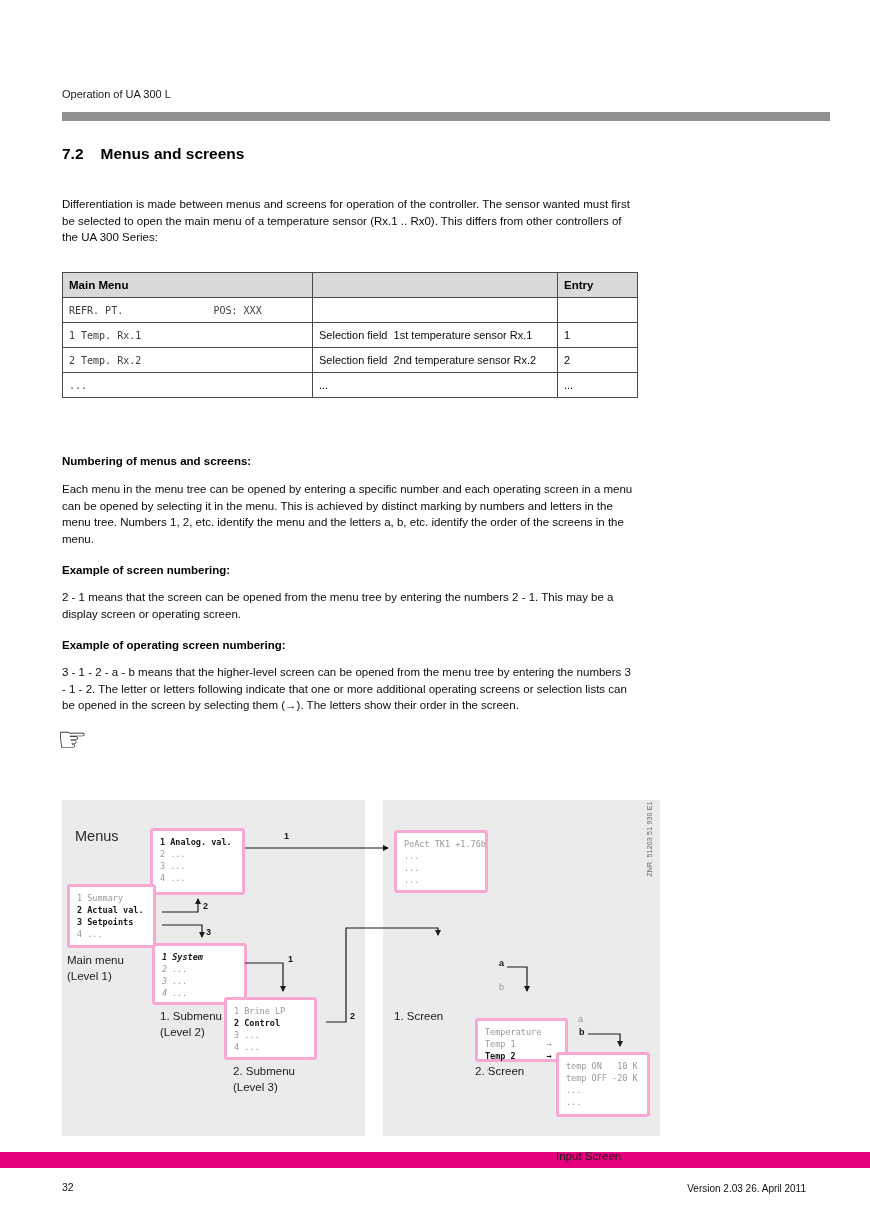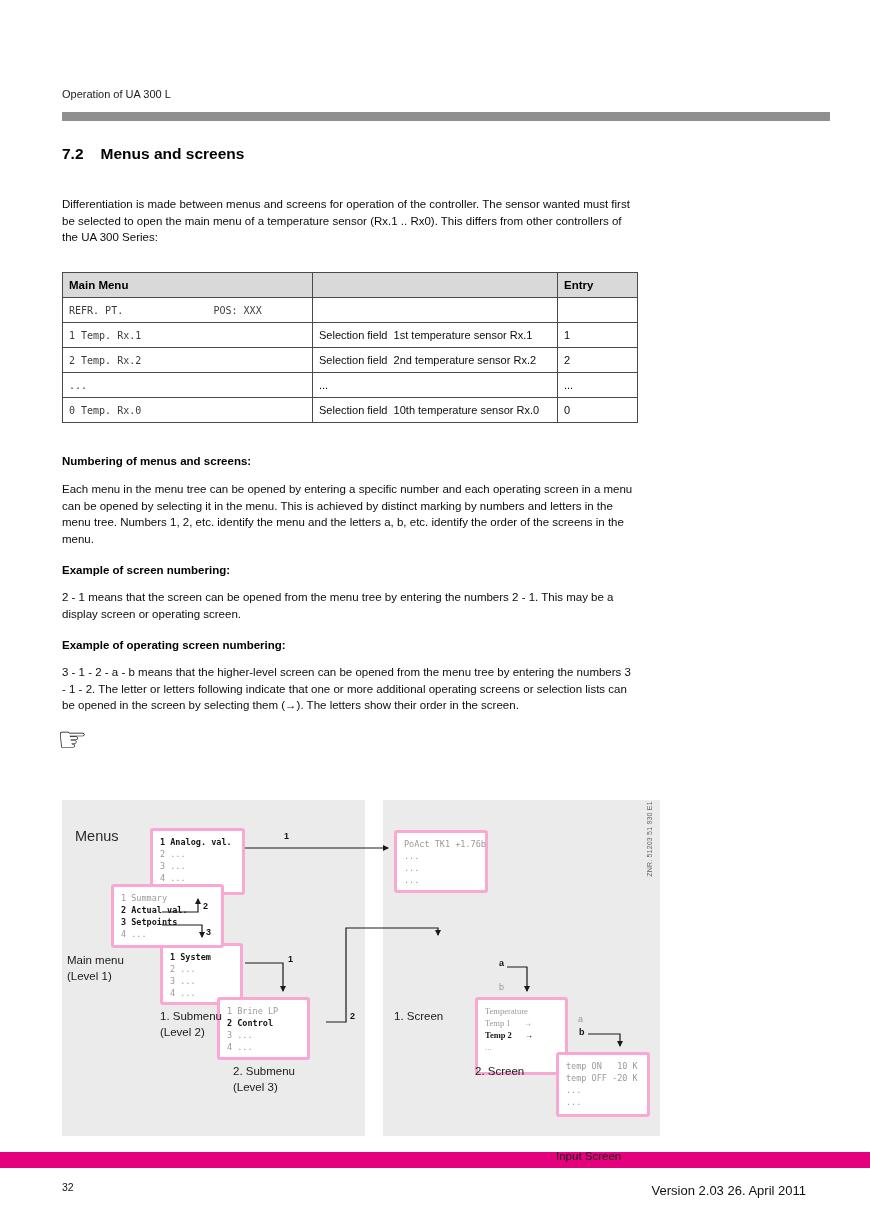--- a/index.html
+++ b/index.html
@@ -47,26 +47,26 @@
   .t-screens{left:397px;top:807px;}
   .znr{left:609px;top:833px;width:86px;height:12px;transform:rotate(-90deg);
        font-size:7px;color:#666;letter-spacing:.2px;text-align:center;}
 
   .dbox{position:absolute;box-sizing:border-box;background:#fff;border:3px solid #f9a8d4;
         border-radius:3px;padding:5px 4px 3px 7px;font-family:"DejaVu Sans Mono",monospace;
         font-size:8.5px;line-height:12px;}
   .dbox .line{display:block;white-space:pre;color:#9a9a9a;}
   .dbox .line.bold{color:#161616;font-weight:bold;}
   .b-analog {left:150px;top:828px;width:95px;height:67px;z-index:1;}
-  .b-main   {left:67px; top:884px;width:113px;height:64px;z-index:2;margin-left:44px;}
-  .b-system {left:160px;top:943px;width:83px;height:62px;z-index:1;}
-  .b-control{left:217px;top:997px;width:93px;height:63px;z-index:2;}
+  .b-main   {left:67px; top:884px;width:89px;height:64px;z-index:2;}
+  .b-system {left:152px;top:943px;width:95px;height:62px;z-index:1;font-style:italic;}
+  .b-control{left:224px;top:997px;width:93px;height:63px;z-index:2;}
   .b-poact  {left:394px;top:830px;width:94px;height:63px;z-index:1;}
   .b-screen1{left:394px;top:941px;width:94px;height:64px;z-index:1;}
-  .b-screen2{left:475px;top:997px;width:93px;height:78px;z-index:2;font-family:Liberation Serif, serif;}
+  .b-screen2{left:475px;top:1018px;width:93px;height:44px;z-index:2;}
   .b-input  {left:556px;top:1052px;width:94px;height:65px;z-index:3;}
 
   .dlabel{font-size:11.5px;line-height:16px;color:#1a1a1a;z-index:4;}
   .l-mainmenu{left:67px;top:952px;}
   .l-sub1{left:160px;top:1008px;}
   .l-sub2{left:233px;top:1063px;}
   .l-scr1{left:394px;top:1008px;}
   .l-scr2{left:475px;top:1063px;}
   .l-input{left:556px;top:1120px;margin-top:28px;}
 
@@ -79,21 +79,21 @@
   .cl-s1a{left:499px;top:958px;}
   .cl-s1b{left:499px;top:982px;font-weight:normal;color:#9a9a9a;}
   .cl-s2a{left:578px;top:1014px;font-weight:normal;color:#9a9a9a;}
   .cl-s2b{left:579px;top:1027px;}
 
   .conn-svg{left:0;top:0;z-index:6;pointer-events:none;}
 
   
   .footer-bar{left:0;top:1152px;width:870px;height:16px;background:#e5007d;}
   .page-num{left:62px;top:1181px;font-size:10.5px;color:#111;}
-  .version{right:64px;top:1183px;font-size:13px;color:#111;}
+  .version{right:64px;top:1183px;font-size:10px;color:#111;}
 </style>
 </head>
 <body>
 
 <div class="page">
 
   <div class="abs running-head">Operation of UA 300 L</div>
   <div class="abs head-rule"></div>
 
   <div class="abs sec-head">
@@ -130,25 +130,20 @@
         </tr>
         <tr>
           <td class="cell-mono">2 Temp. Rx.2</td>
           <td class="cell-desc">Selection field  2nd temperature sensor Rx.2</td>
           <td class="cell-entry">2</td>
         </tr>
         <tr>
           <td class="cell-mono">...</td>
           <td class="cell-desc">...</td>
           <td class="cell-entry">...</td>
-        </tr>
-        <tr>
-          <td class="cell-mono">0 Temp. Rx.0</td>
-          <td class="cell-desc">Selection field  10th temperature sensor Rx.0</td>
-          <td class="cell-entry">0</td>
         </tr>
       </tbody>
   </table>
 
   <div class="abs sub-head h-numbering">Numbering of menus and screens:</div>
   <div class="abs body-par p-numbering ml">Each menu in the menu tree can be opened by entering a specific number and each operating screen in a menu
 can be opened by selecting it in the menu. This is achieved by distinct marking by numbers and letters in the
 menu tree. Numbers 1, 2, etc. identify the menu and the letters a, b, etc. identify the order of the screens in the
 menu.</div>
 

